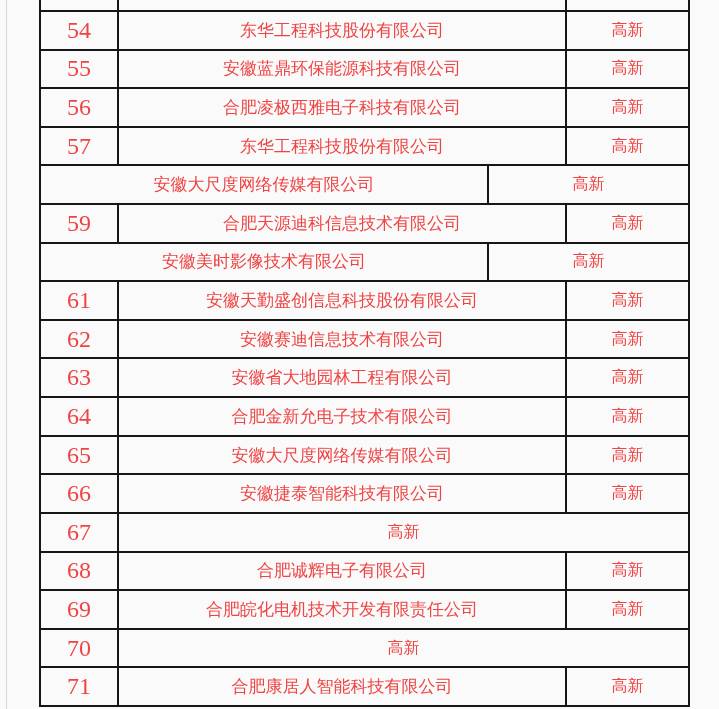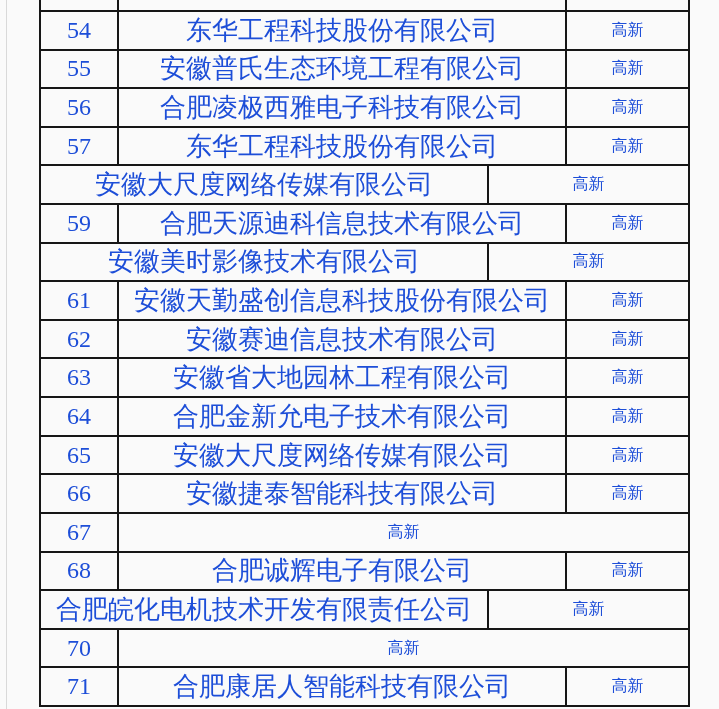--- a/index.html
+++ b/index.html
@@ -26,21 +26,21 @@
     height: 709px;
     background: #d9d9d9;
   }
   .table {
     position: absolute;
     left: 39px;
     top: 0;
     width: 651px;
     box-sizing: border-box;
     border-left: 2px solid #161616;
-    color: #1d4ed8;
+    color: #ef4444;
   }
   
   .partial-row {
     display: flex;
     height: 12px;
     box-sizing: border-box;
     border-bottom: 2px solid #161616;
   }
   .table-body {
     display: flex;
@@ -61,21 +61,21 @@
     justify-content: center;
     overflow: hidden;
     white-space: nowrap;
   }
   .cell.num {
     width: 78px;
     font-size: 24px;
   }
   .cell.company {
     width: 448px;
-    font-size: 26px;
+    font-size: 17px;
     font-family: Liberation Serif, serif;
   }
   .cell.tag {
     flex: 1;
     font-size: 16px;
   }
 </style>
 </head>
 <body>
 
@@ -101,21 +101,21 @@
     <div class="cell tag">
       <span>高新</span>
     </div>
   </div>
 
   <div class="row">
     <div class="cell num">
       <span>55</span>
     </div>
     <div class="cell company">
-      <span>安徽普氏生态环境工程有限公司</span>
+      <span>安徽蓝鼎环保能源科技有限公司</span>
     </div>
     <div class="cell tag">
       <span>高新</span>
     </div>
   </div>
 
   <div class="row">
     <div class="cell num">
       <span>56</span>
     </div>
@@ -256,20 +256,23 @@
     </div>
     <div class="cell company">
       <span>合肥诚辉电子有限公司</span>
     </div>
     <div class="cell tag">
       <span>高新</span>
     </div>
   </div>
 
   <div class="row">
+    <div class="cell num">
+      <span>69</span>
+    </div>
     <div class="cell company">
       <span>合肥皖化电机技术开发有限责任公司</span>
     </div>
     <div class="cell tag">
       <span>高新</span>
     </div>
   </div>
 
   <div class="row">
     <div class="cell num">

